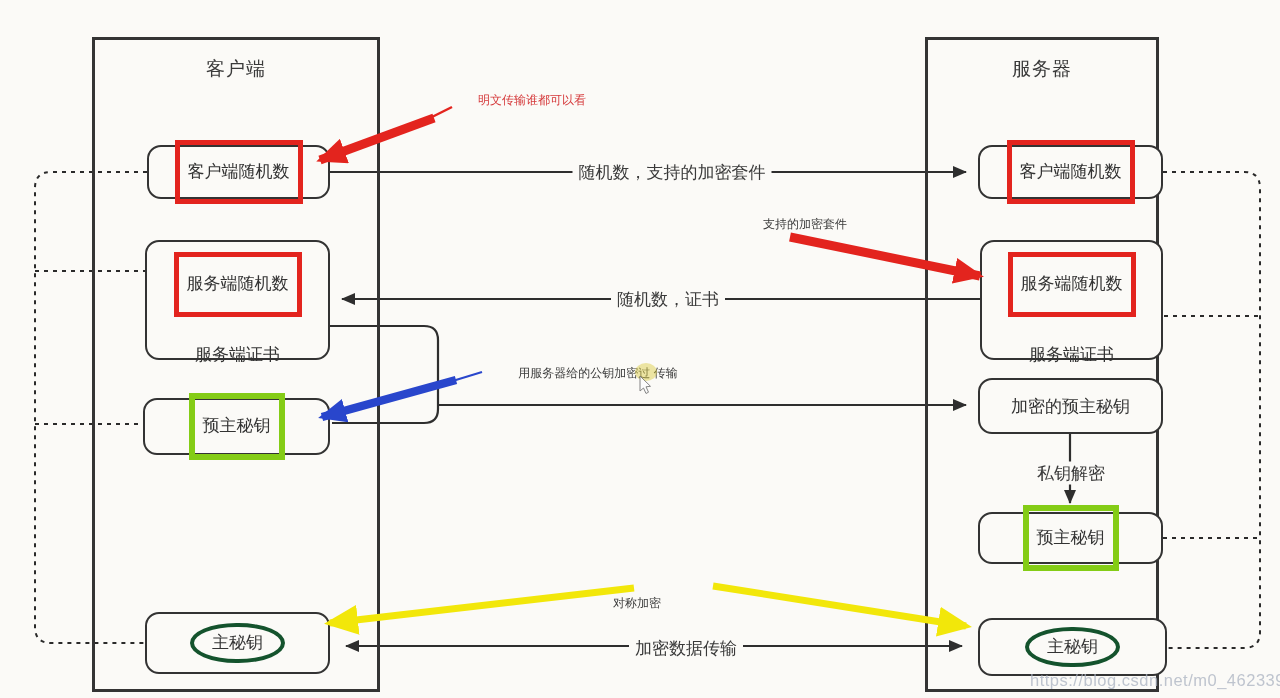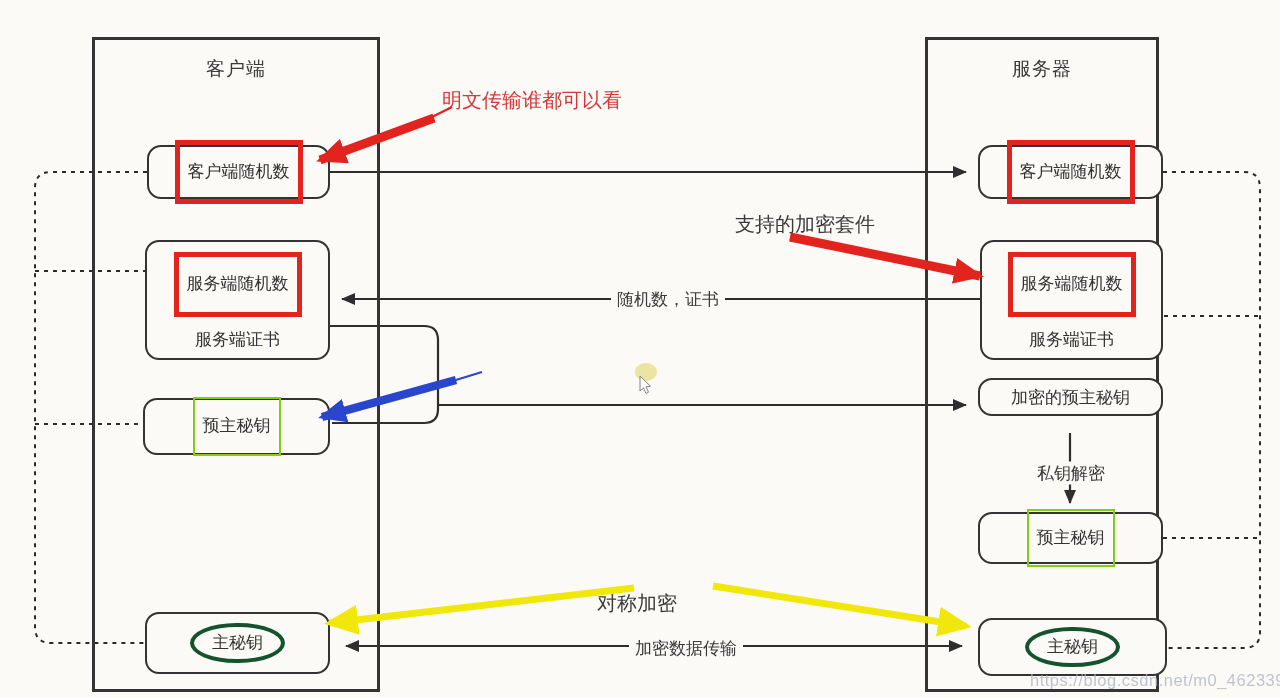--- a/index.html
+++ b/index.html
@@ -16,30 +16,30 @@
   }
   .container .title { margin-top:16px; text-align:center; font-size:19px; color:#3a3a3a; letter-spacing:1px; }
   .node {
     position:absolute; box-sizing:border-box;
     background:#fbfaf7; border:2.5px solid #333; border-radius:14px;
     display:flex; flex-direction:column; align-items:center; justify-content:center;
     font-size:17px; color:#333;
   }
   .tag { display:inline-block; padding:16px 8px; line-height:1.35; background:transparent; }
   .tag-red   { border:5px solid #e3241e; }
-  .tag-blue  { border:2px solid #84cc16; }
+  .tag-blue  { border:6px solid #84cc16; }
   .tag-yellow{ border:4px solid #14532d; border-radius:50%; padding:5px 18px; }
-  .node.two-row { justify-content:flex-start; padding-top:10px; gap:11px; }
+  .node.two-row { justify-content:flex-start; padding-top:10px; gap:26px; }
   .line-label {
     position:absolute; transform:translate(-50%,-50%);
     background:#fbfaf7; padding:0 6px; font-size:17px; color:#3a3a3a; white-space:nowrap;
   }
   .note {
     position:absolute; transform:translate(-50%,-50%);
-    font-size:20px; color:#3a3a3a; white-space:nowrap;
+    font-size:12px; color:#3a3a3a; white-space:nowrap;
   }
   .note-red { color:#d5383a; }
   .watermark {
     position:absolute; left:1030px; top:671px; width:248px; text-align:right;
     font-size:16.5px; color:rgba(170,178,192,0.75); letter-spacing:0.5px; white-space:nowrap;
   }
 </style>
 </head>
 <body>
 
@@ -100,38 +100,40 @@
 
   <div class="node" style="left:978px; top:145px; width:185px; height:54px;">
     <span class="tag tag-red">客户端随机数</span>
   </div>
 
   <div class="node two-row" style="left:980px; top:240px; width:183px; height:120px;">
     <span class="tag tag-red">服务端随机数</span>
     <span>服务端证书</span>
   </div>
 
-  <div class="node" style="left:978px; top:378px; width:185px; height:38px;font-family:Liberation Mono, monospace;">
+  <div class="node" style="left:978px; top:378px; width:185px; height:56px;font-family:Liberation Mono, monospace;">
     <span>加密的预主秘钥</span>
   </div>
 
   <div class="node" style="left:978px; top:512px; width:185px; height:52px;">
     <span class="tag tag-blue">预主秘钥</span>
   </div>
 
   <div class="node" style="left:978px; top:618px; width:189px; height:58px;">
     <span class="tag tag-yellow">主秘钥</span>
   </div>
 
+  <div class="line-label" style="left:672px; top:172px;">随机数，支持的加密套件</div>
   <div class="line-label" style="left:668px; top:299px;">随机数，证书</div>
   <div class="line-label" style="left:1071px; top:473px;">私钥解密</div>
   <div class="line-label" style="left:686px; top:648px;">加密数据传输</div>
 
   <div class="note note-red" style="left:532px; top:100px;">明文传输谁都可以看</div>
   <div class="note" style="left:805px; top:224px;">支持的加密套件</div>
+  <div class="note" style="left:598px; top:373px;">用服务器给的公钥加密过 传输</div>
   <div class="note" style="left:637px; top:563px;margin-top:40px;">对称加密</div>
 
   <svg class="layer" width="1280" height="698">
     <defs>
       <marker id="redHead" markerUnits="userSpaceOnUse" markerWidth="30" markerHeight="26" viewBox="0 0 30 26" refX="26" refY="13" orient="auto">
         <path d="M0 0 L30 13 L0 26 Z" fill="#e3241e"></path>
       </marker>
       <marker id="blueHead" markerUnits="userSpaceOnUse" markerWidth="28" markerHeight="24" viewBox="0 0 28 24" refX="24" refY="12" orient="auto">
         <path d="M0 0 L28 12 L0 24 Z" fill="#2946cc"></path>
       </marker>

